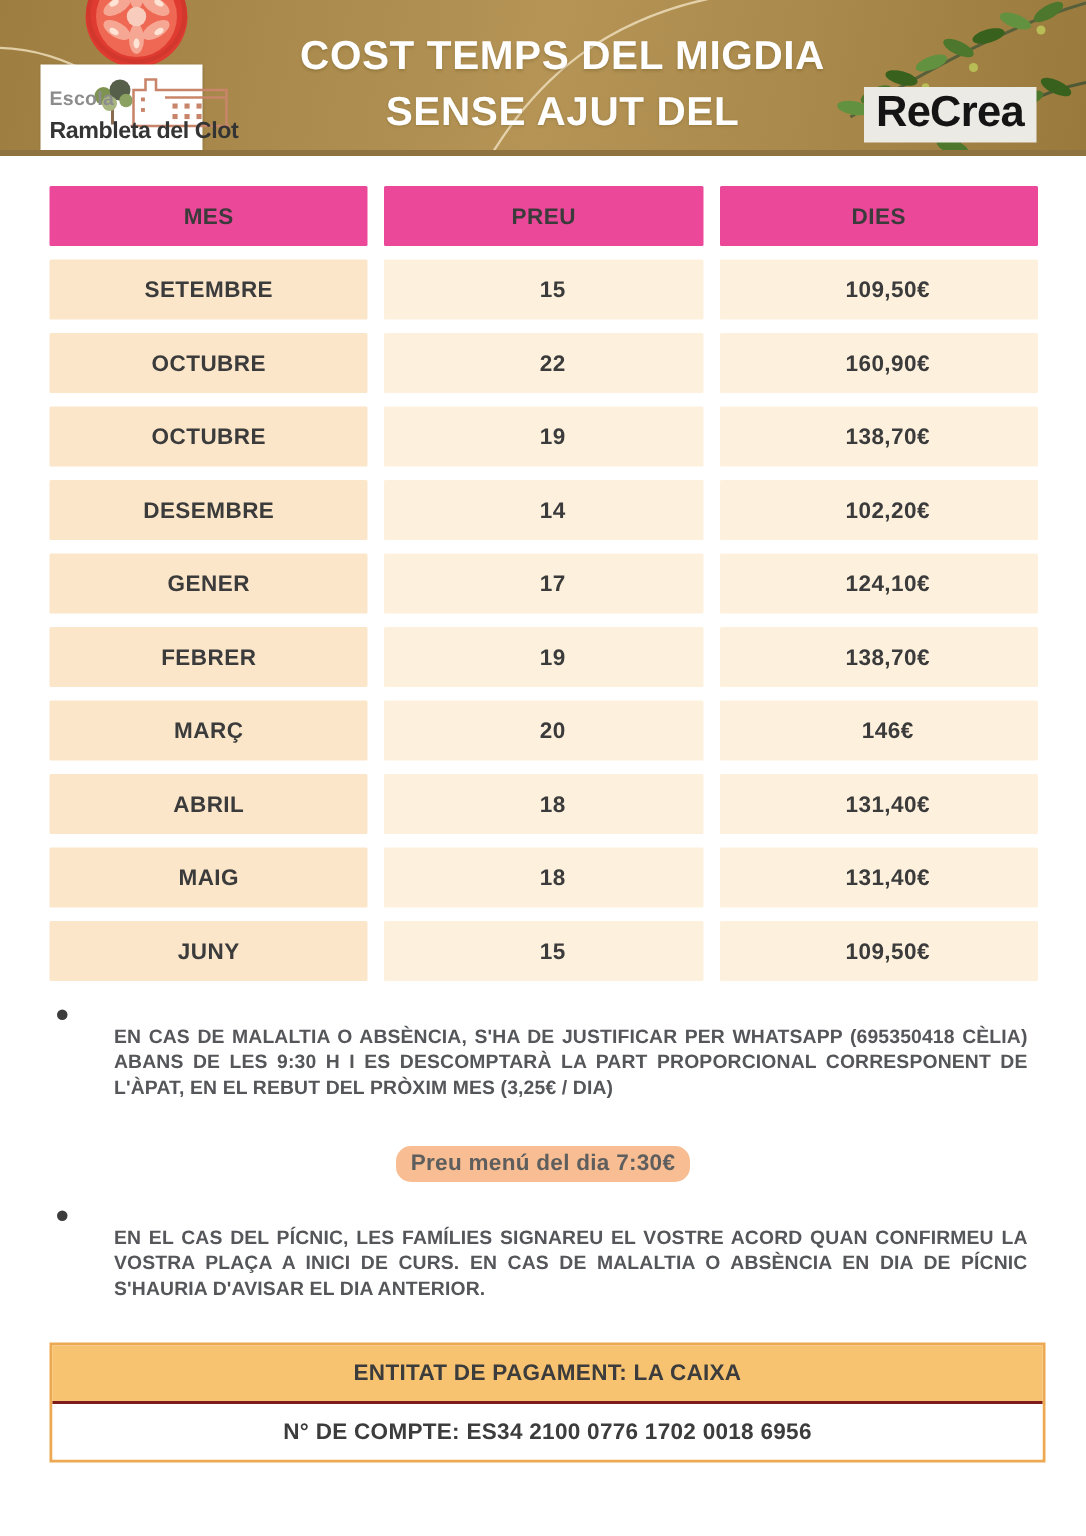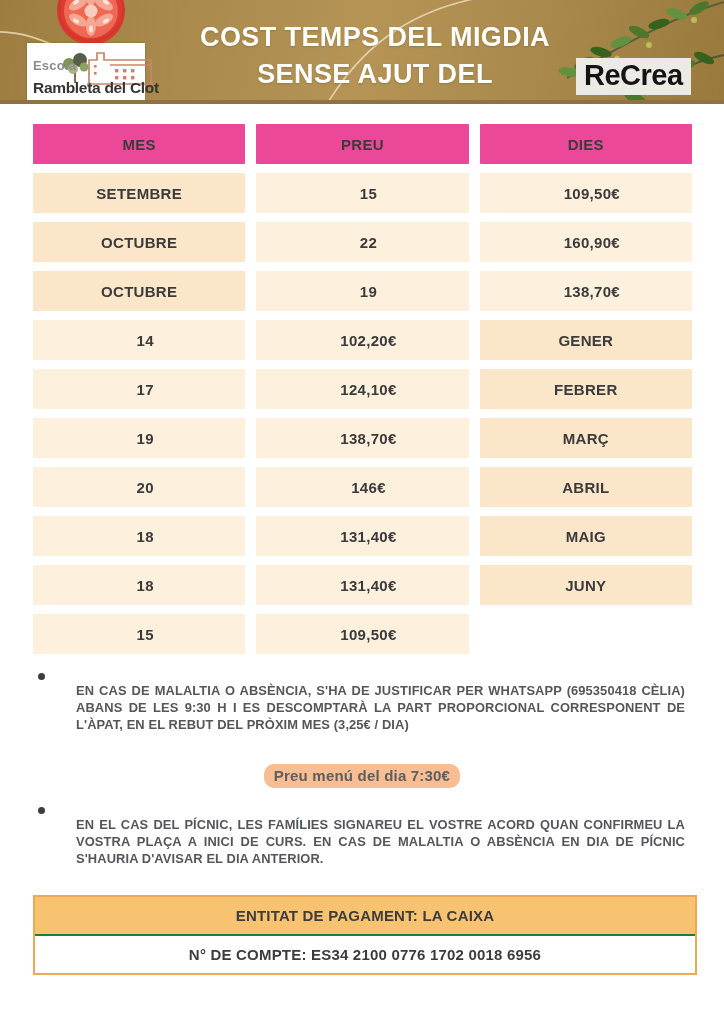--- a/index.html
+++ b/index.html
@@ -16,21 +16,21 @@
   .banner {
     position: relative;
     height: 104px;
     border-bottom: 4px solid #8e7340;
     background: linear-gradient(100deg, #9d7e40 0%, #ab8c4e 28%, #b59456 50%, #aa8a4c 74%, #99793c 100%);
     overflow: hidden;
   }
   .arcs { position: absolute; left: 0; top: 0; }
   .tomato { position: absolute; left: 56px; top: -24px; width: 70px; height: 70px; }
   .logo-box {
-    position: absolute; left: 27px; top: 43px; width: 118px; height: 57px;
+    position: absolute; left: 27px; top: 43px; width: 108px; height: 57px;
     background: #ffffff; box-shadow: 0 0 2px rgba(0,0,0,0.25);
   }
   .logo-escola {
     position: absolute; left: 6px; top: 15px;
     font-size: 13px; font-weight: 600; color: #8c8c8c; letter-spacing: 0.2px;
   }
   .logo-name {
     position: absolute; left: 6px; bottom: 3px; width: 122px;
     font-size: 15.5px; font-weight: 700; color: #343434; letter-spacing: -0.3px; white-space: nowrap;
   }
@@ -80,21 +80,21 @@
   .menu-price {
     width: max-content; margin: 15px auto 0;
     background: #f8bd92; color: #5e5e5e;
     font-size: 15px; font-weight: 700; letter-spacing: 0.2px;
     padding: 3px 10px 4px; border-radius: 10px;
   }
 
   
   .payment { margin: 13px 27px 0 33px; border: 2px solid #eda951; }
   .payment-entity {
-    background: #f7c371; border-bottom: 2px solid #15803d;
+    background: #f7c371; border-bottom: 2px solid #7f1d1d;
     height: 39px; display: flex; align-items: center; justify-content: center;
     font-size: 15px; font-weight: 700; color: #3c3c3c; letter-spacing: 0.2px;
   }
   .payment-account {
     background: #ffffff;
     height: 37px; display: flex; align-items: center; justify-content: center;
     font-size: 15px; font-weight: 700; color: #3c3c3c; letter-spacing: 0.2px;
   }
 </style>
 </head>
@@ -207,20 +207,21 @@
       <div class="cell val">109,50€</div>
 
       <div class="cell mes">OCTUBRE</div>
       <div class="cell val">22</div>
       <div class="cell val">160,90€</div>
 
       <div class="cell mes">OCTUBRE</div>
       <div class="cell val">19</div>
       <div class="cell val">138,70€</div>
 
+      <div class="cell mes">DESEMBRE</div>
       <div class="cell val">14</div>
       <div class="cell val">102,20€</div>
 
       <div class="cell mes">GENER</div>
       <div class="cell val">17</div>
       <div class="cell val">124,10€</div>
 
       <div class="cell mes">FEBRER</div>
       <div class="cell val">19</div>
       <div class="cell val">138,70€</div>

